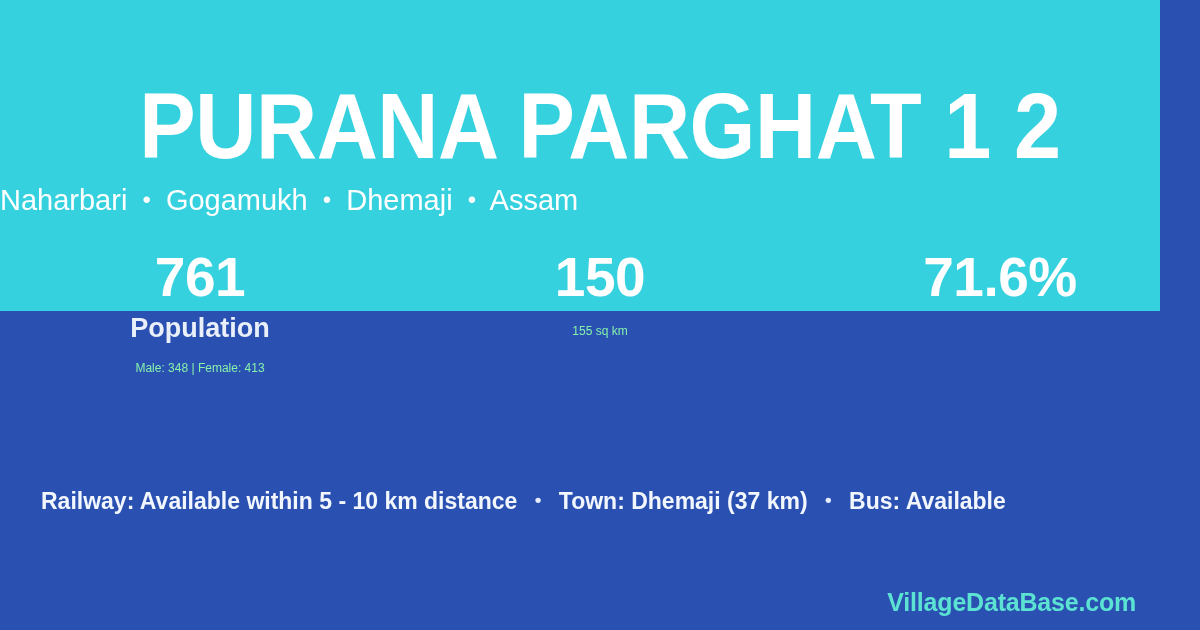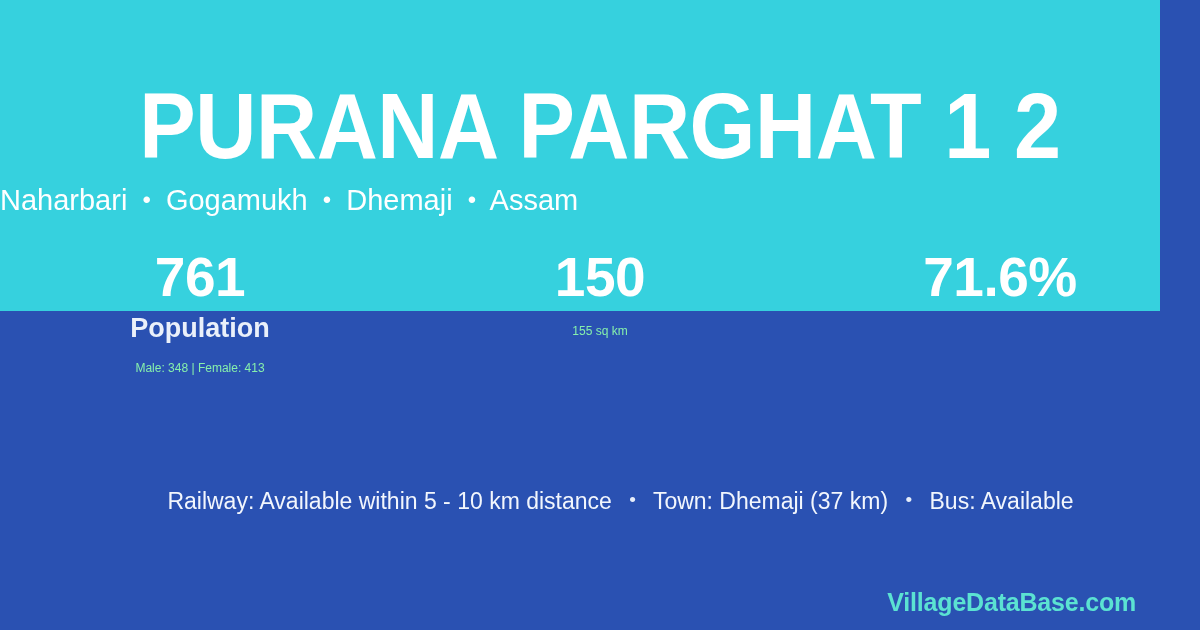--- a/index.html
+++ b/index.html
@@ -108,25 +108,25 @@
     margin-top: 11px;
     white-space: nowrap;
   }
 
   
   #facilities {
     position: absolute;
     left: 0;
     top: 485px;
     width: 1200px;
-    text-align: center;
+    text-align: left;
     color: #f2f6fd;
     font-size: 23px;
     line-height: 32px;
-    font-weight: 400;
+    font-weight: 700;
     white-space: nowrap;
     padding-left: 41px;
   }
   #facilities .sep {
     padding: 0 11px;
     font-size: 19px;
     position: relative;
     top: -3px;
     color: #e6edfa;
   }

